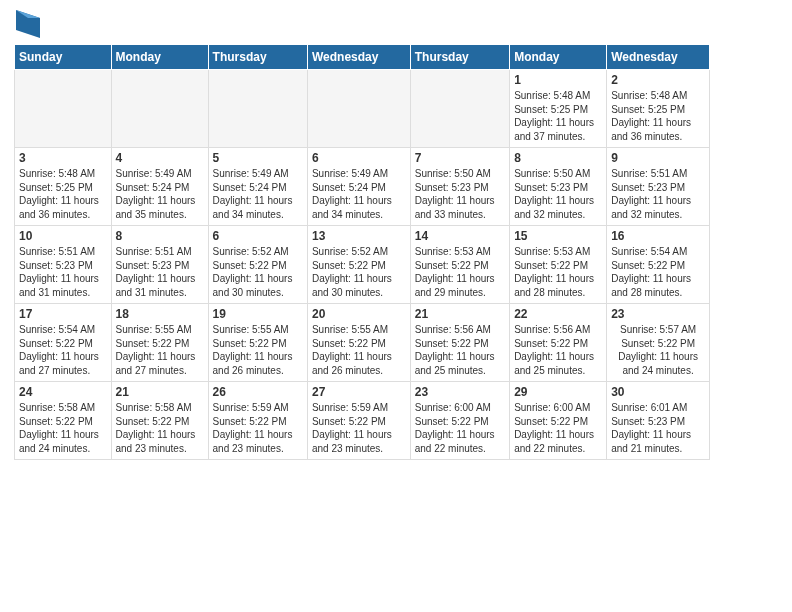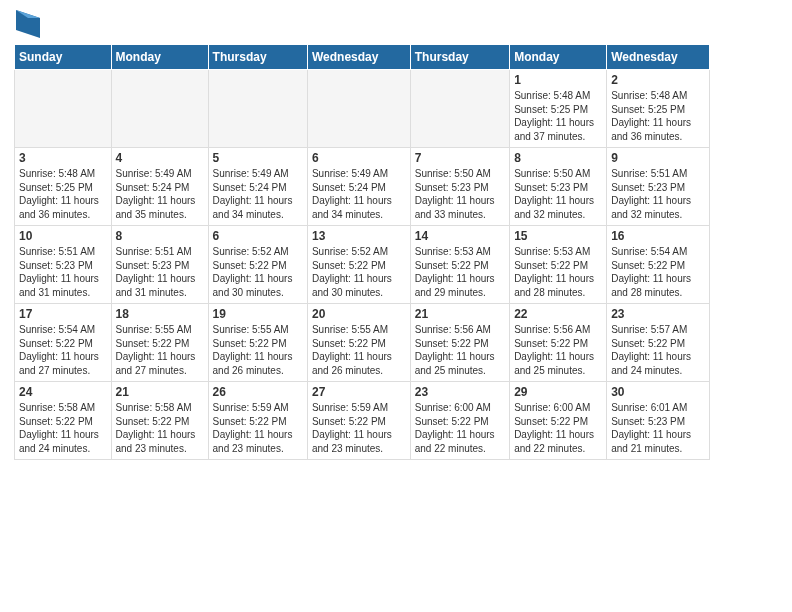--- a/index.html
+++ b/index.html
@@ -291,21 +291,21 @@
           </td>
           <td>
             <span class="day-num">22</span>
             <div class="day-info" style="white-space: pre-line;">Sunrise: 5:56 AM
 Sunset: 5:22 PM
 Daylight: 11 hours
 and 25 minutes.</div>
           </td>
           <td>
             <span class="day-num">23</span>
-            <div class="day-info" style="white-space: pre-line;">Sunrise: 5:57 AM
+            <div class="day-info" style="white-space: pre-line; text-align: center;">Sunrise: 5:57 AM
 Sunset: 5:22 PM
 Daylight: 11 hours
 and 24 minutes.</div>
           </td>
         </tr>
         <tr>
           <td>
             <span class="day-num">24</span>
             <div class="day-info" style="white-space: pre-line;">Sunrise: 5:58 AM
 Sunset: 5:22 PM

